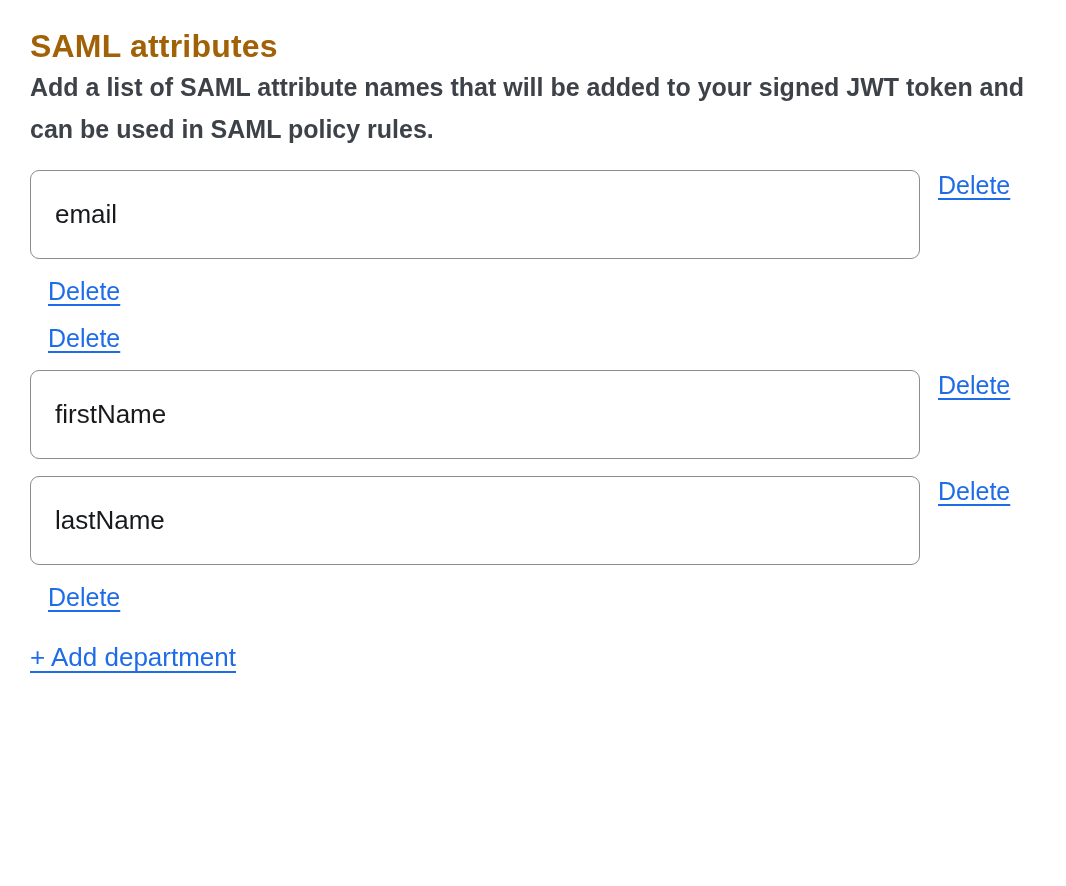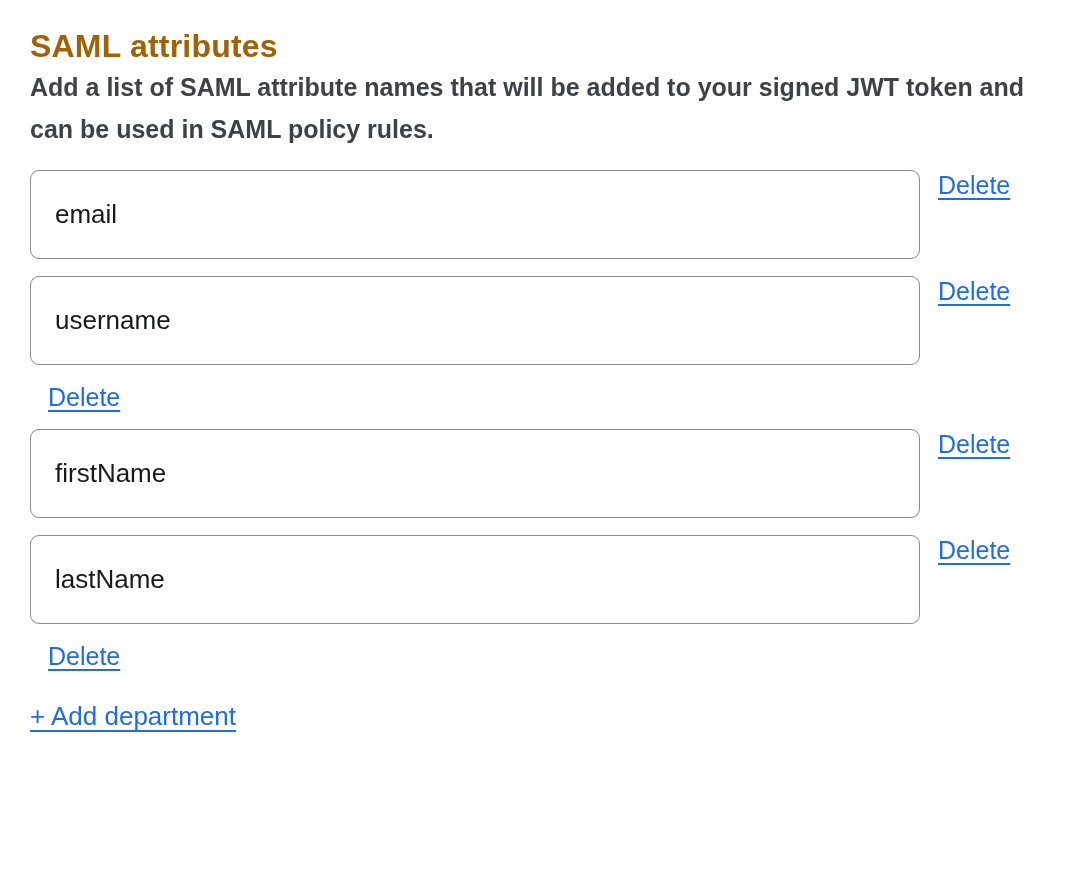--- a/index.html
+++ b/index.html
@@ -81,21 +81,20 @@
   <p class="page-description">Add a list of SAML attribute names that will be added to your signed JWT token and can be used in SAML policy rules.</p>
 
   <div class="attr-list">
 
     <div class="attr-row">
       <input type="text" class="attr-input" value="email" style="">
       <a class="delete-link" href="#">Delete</a>
     </div>
 
     <div class="attr-row">
-      <input type="text" class="attr-input" value="username" style="">
       <a class="delete-link" href="#">Delete</a>
     </div>
 
     <div class="attr-row">
       <a class="delete-link" href="#">Delete</a>
     </div>
 
     <div class="attr-row">
       <input type="text" class="attr-input" value="firstName" style="">
       <a class="delete-link" href="#">Delete</a>

